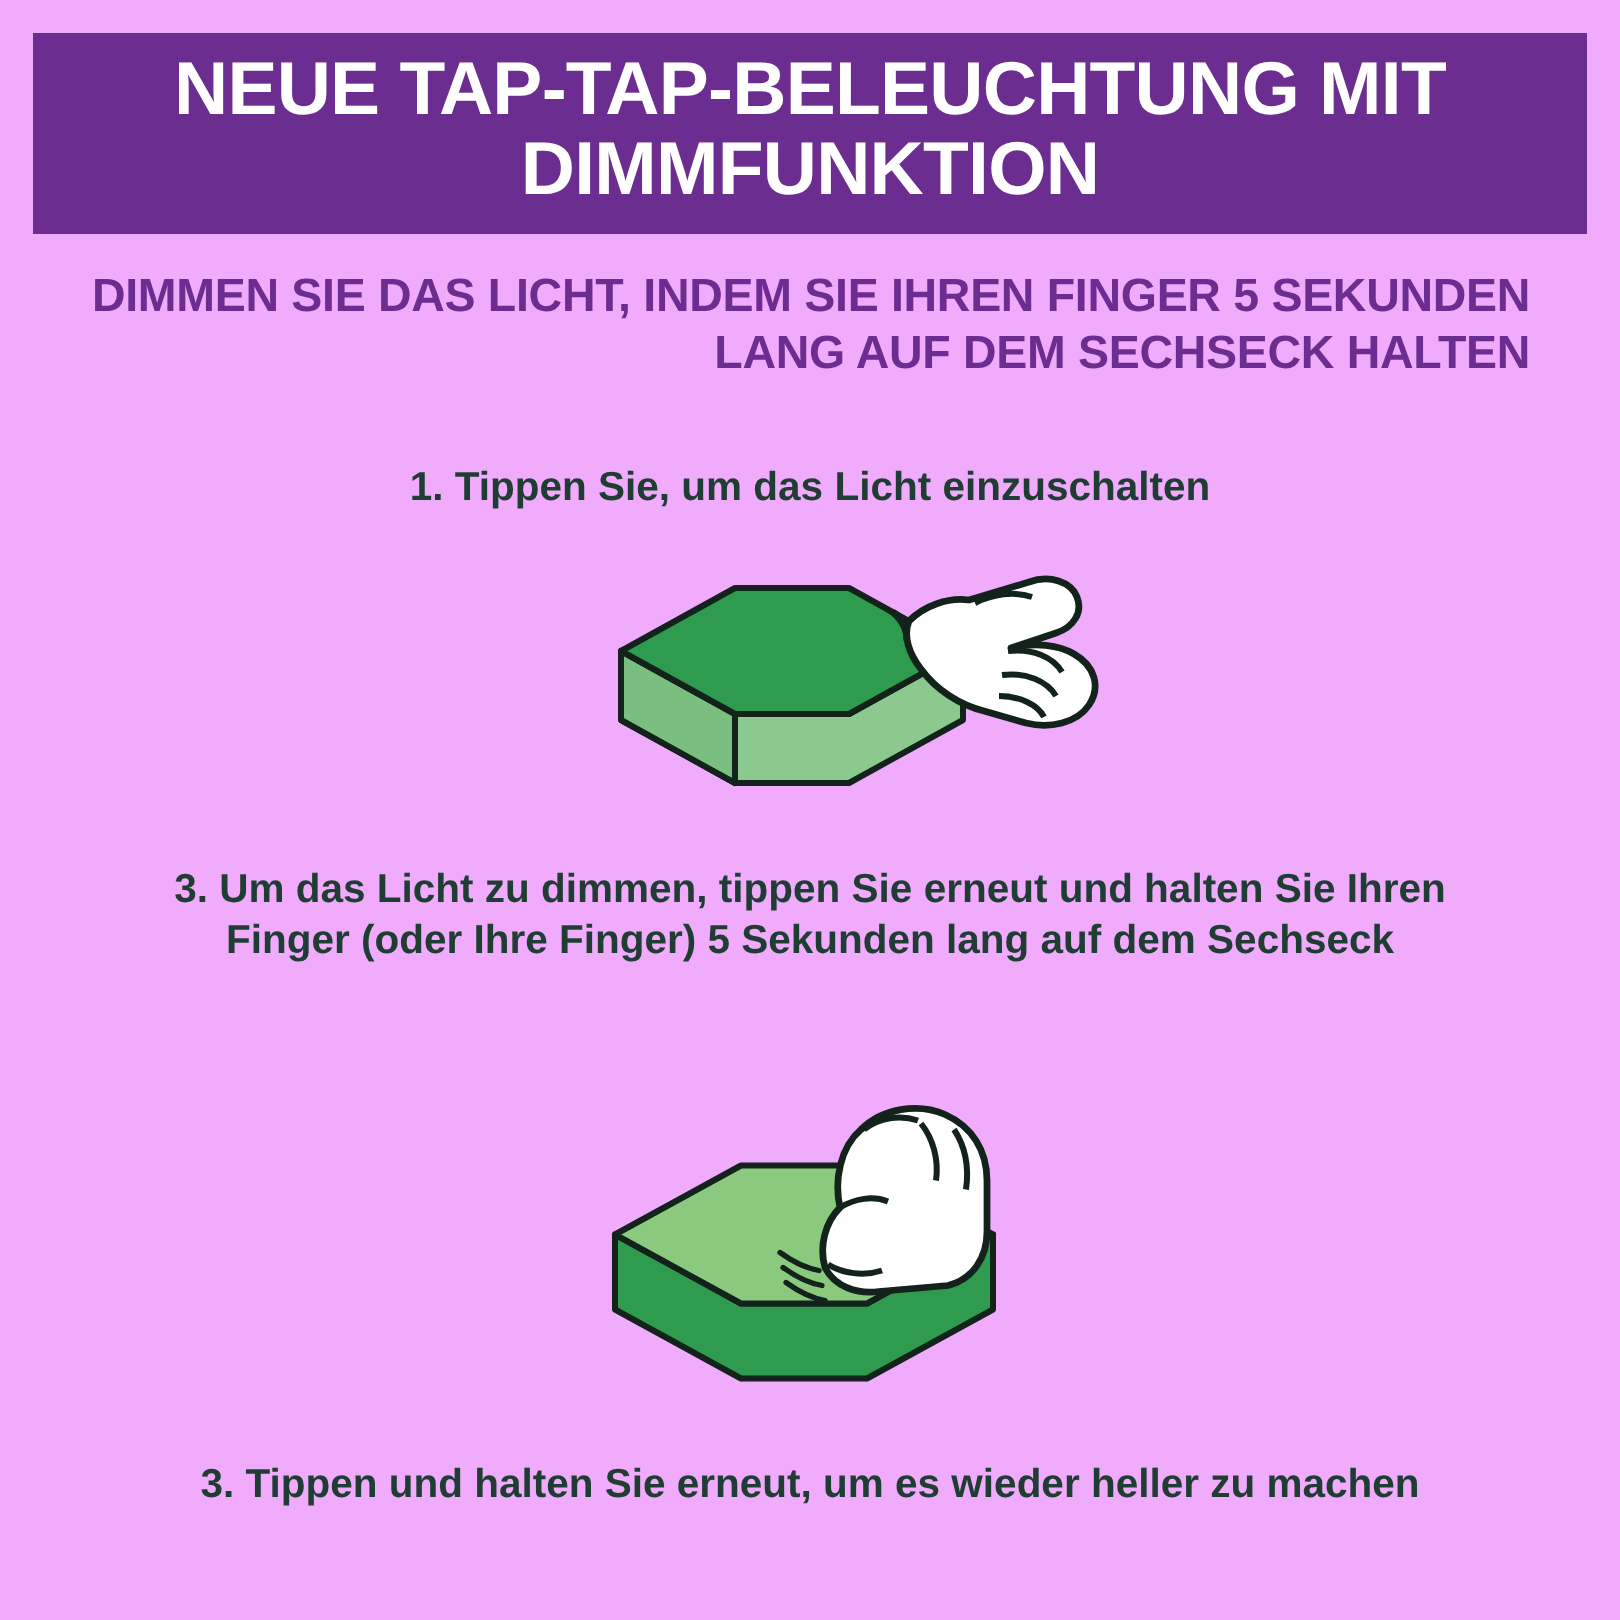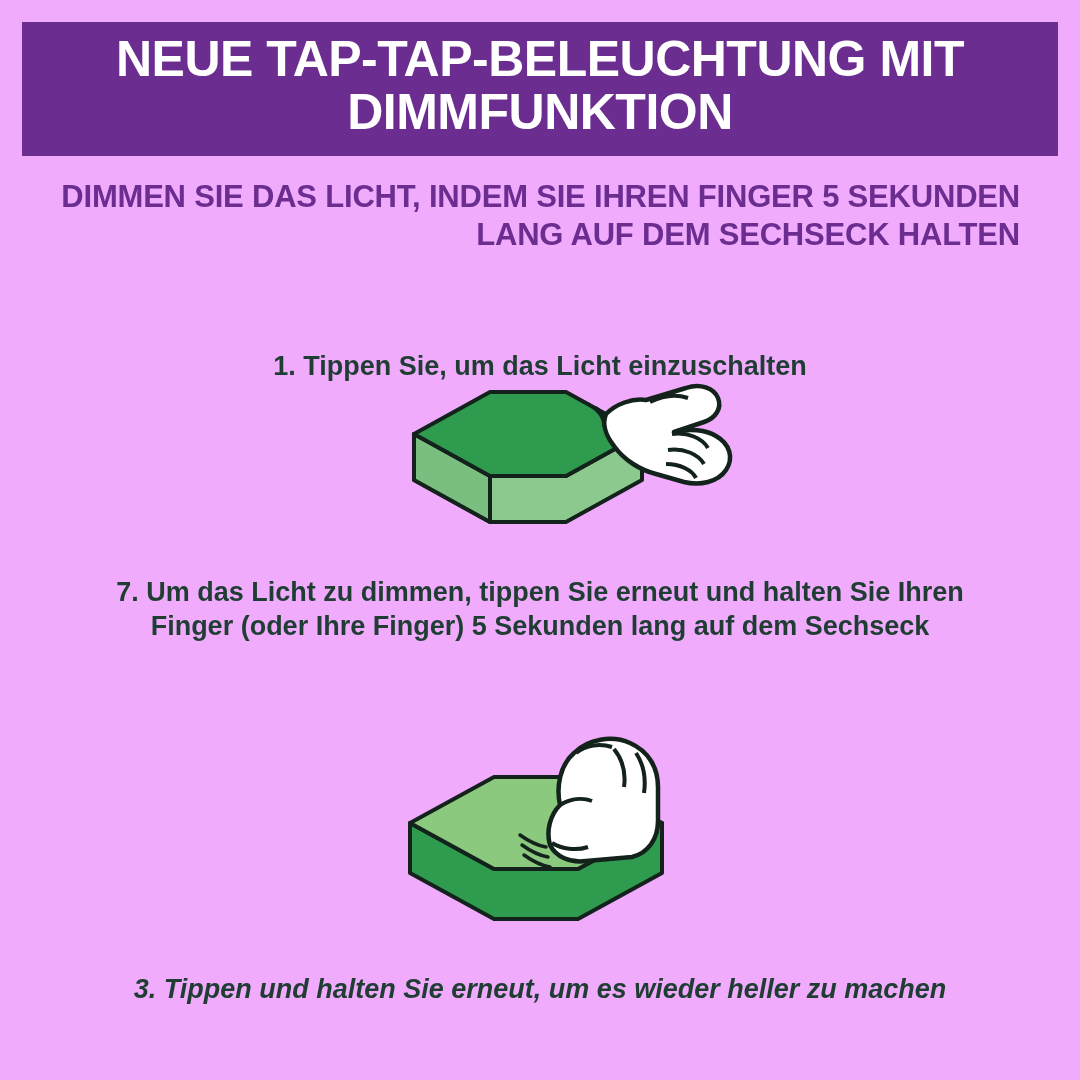--- a/index.html
+++ b/index.html
@@ -64,34 +64,32 @@
     text-align: center;
     color: #1f3d32;
     font-weight: bold;
     line-height: 1.26;
   }
   .step1-text {
     left: 90px;
     top: 307px;
     width: 900px;
     font-size: 27px;
-    margin-top: 42px;
   }
   .step2-text {
     left: 100px;
     top: 575px;
     width: 880px;
     font-size: 27px;
   }
   .step3-text {
     left: 100px;
     top: 972px;
     width: 880px;
     font-size: 27px;
-    font-style: italic;
   }
 
   
   .illus {
     position: absolute;
   }
   .illus-1 { left: 400px; top: 352px; width: 380px; height: 205px; }
   .illus-2 { left: 400px; top: 705px; width: 380px; height: 250px; }
 
   svg { display: block; overflow: visible; }
@@ -135,21 +133,21 @@
                  C 240 118, 224 108, 214 94
                  C 206 84, 202 72, 206 62 Z" fill="#ffffff" stroke="#13231c" stroke-width="4.5" stroke-linejoin="round"></path>
         <path d="M272 82 C 288 80, 302 86, 308 96" fill="none" stroke="#13231c" stroke-width="4"></path>
         <path d="M268 98 C 284 96, 298 102, 304 112" fill="none" stroke="#13231c" stroke-width="4"></path>
         <path d="M266 112 C 280 112, 292 118, 296 126" fill="none" stroke="#13231c" stroke-width="4"></path>
         <path d="M250 50 C 262 44, 276 42, 288 46" fill="none" stroke="#13231c" stroke-width="4"></path>
       </g>
     </svg>
   </div>
 
-  <div class="step-text step2-text">7. Um das Licht zu dimmen, tippen Sie erneut und halten Sie Ihren Finger (oder Ihre Finger) 5 Sekunden lang auf dem Sechseck</div>
+  <div class="step-text step2-text">3. Um das Licht zu dimmen, tippen Sie erneut und halten Sie Ihren Finger (oder Ihre Finger) 5 Sekunden lang auf dem Sechseck</div>
 
   <div class="illus illus-2">
     <svg width="380" height="250" viewBox="0 0 380 250">
 
       <path d="M-90 118 L-90 168 L-6 214 L78 214 L162 168 L162 118 L78 164 L-6 164 Z" transform="translate(100,0)" fill="#2e9b4f" stroke="#13231c" stroke-width="4" stroke-linejoin="round"></path>
 
       <path d="M-90 118 L-6 72 L78 72 L162 118 L78 164 L-6 164 Z" transform="translate(100,0)" fill="#8bc97e" stroke="#13231c" stroke-width="4" stroke-linejoin="round"></path>
 
       <path d="M120 130 q14 10 26 12" fill="none" stroke="#13231c" stroke-width="3.5" stroke-linecap="round"></path>
       <path d="M122 140 q14 10 26 12" fill="none" stroke="#13231c" stroke-width="3.5" stroke-linecap="round"></path>

